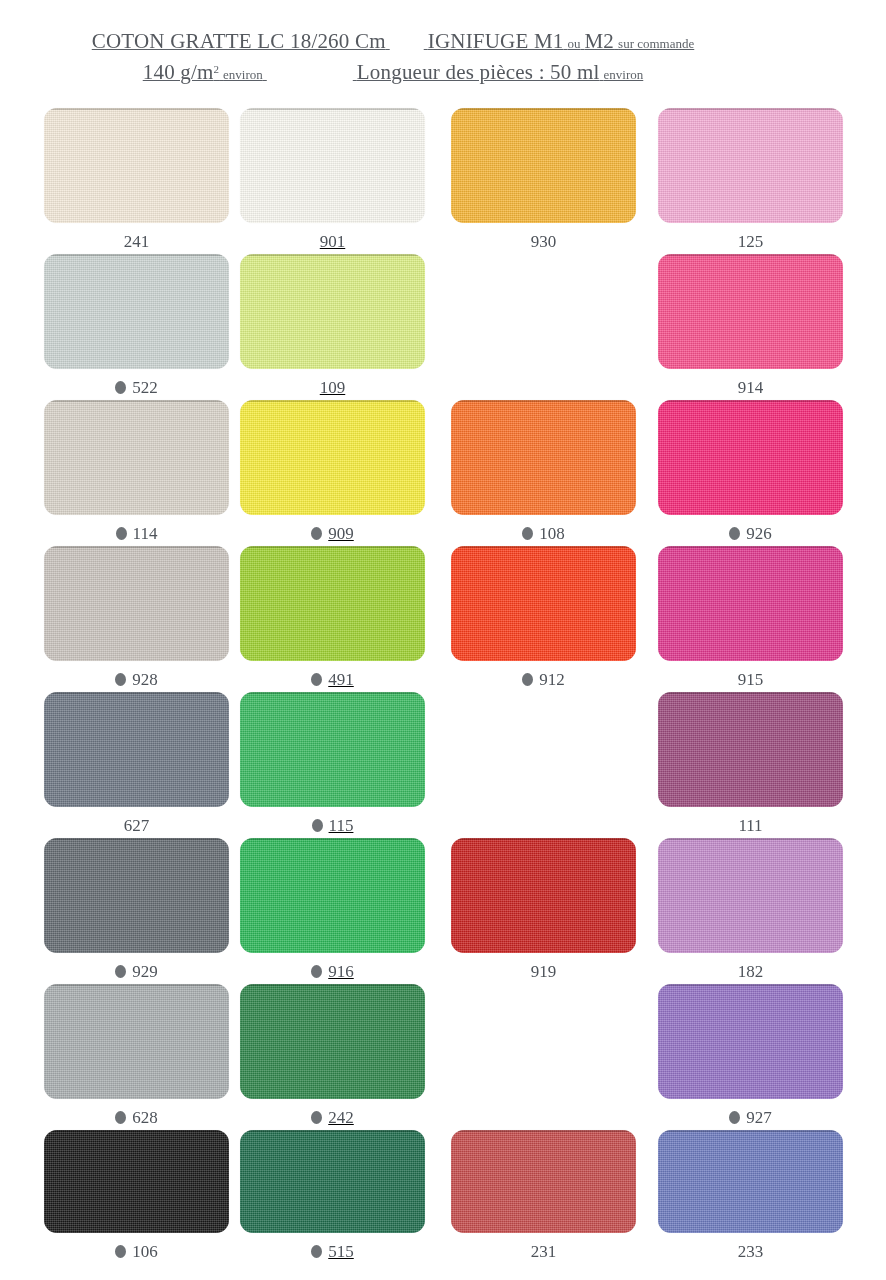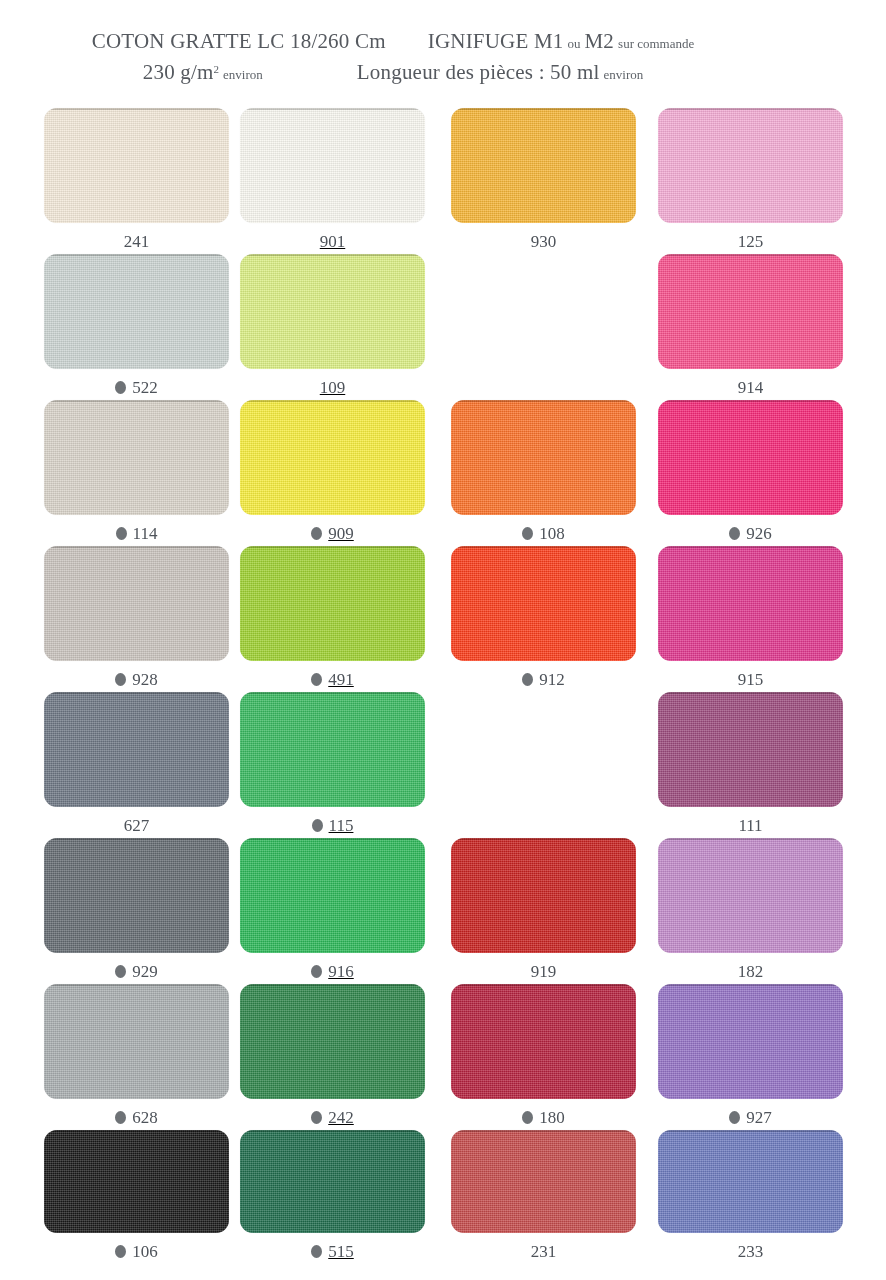--- a/index.html
+++ b/index.html
@@ -23,20 +23,21 @@
     left: 0;
     width: 886px;
     height: 100px;
     color: #5a5f66;
   }
   .header-line {
     position: absolute;
     width: 786px;
     text-align: center;
     white-space: nowrap;
+    text-decoration: underline;
   }
   .header-line-1 { top: 29px; }
   .header-line-2 { top: 60px; }
 
   .h-main {
     font-size: 21px;
     letter-spacing: 0.2px;
     color: #55595f;
   }
   .h-small {
@@ -138,21 +139,21 @@
 <div class="header">
   <div class="header-line header-line-1">
     <span class="h-main">COTON GRATTE LC 18/260 Cm</span>
     <span class="h-gap"></span>
     <span class="h-main">IGNIFUGE M1</span>
     <span class="h-small">ou</span>
     <span class="h-main">M2</span>
     <span class="h-small">sur commande</span>
   </div>
   <div class="header-line header-line-2">
-    <span class="h-main">230 g/m</span><sup class="sup">2</sup>
+    <span class="h-main">140 g/m</span><sup class="sup">2</sup>
     <span class="h-small">environ</span>
     <span class="h-gap-wide"></span>
     <span class="h-main">Longueur des pièces : 50 ml</span>
     <span class="h-small">environ</span>
   </div>
 </div>
 
 <div class="grid" id="grid">
     <div class="row">
       <div class="cell col-0">
@@ -256,24 +257,20 @@
     </div>
     <div class="row">
       <div class="cell col-0">
         <div class="swatch" style="background: rgb(169, 174, 176);"></div>
         <div class="label"><span class="dot" style="background: rgb(110, 114, 118);"></span><span>628</span></div>
       </div>
       <div class="cell col-1">
         <div class="swatch" style="background: rgb(46, 133, 74);"></div>
         <div class="label"><span class="dot" style="background: rgb(110, 114, 118);"></span><span>242</span></div>
       </div>
-      <div class="cell col-2">
-        <div class="swatch" style="background: rgb(181, 32, 62);"></div>
-        <div class="label"><span class="dot" style="background: rgb(110, 114, 118);"></span><span>180</span></div>
-      </div>
       <div class="cell col-3">
         <div class="swatch" style="background: rgb(147, 113, 197);"></div>
         <div class="label"><span class="dot" style="background: rgb(110, 114, 118);"></span><span>927</span></div>
       </div>
     </div>
     <div class="row row-last">
       <div class="cell col-0">
         <div class="swatch" style="background: rgb(25, 25, 25);"></div>
         <div class="label"><span class="dot" style="background: rgb(110, 114, 118);"></span><span>106</span></div>
       </div>

